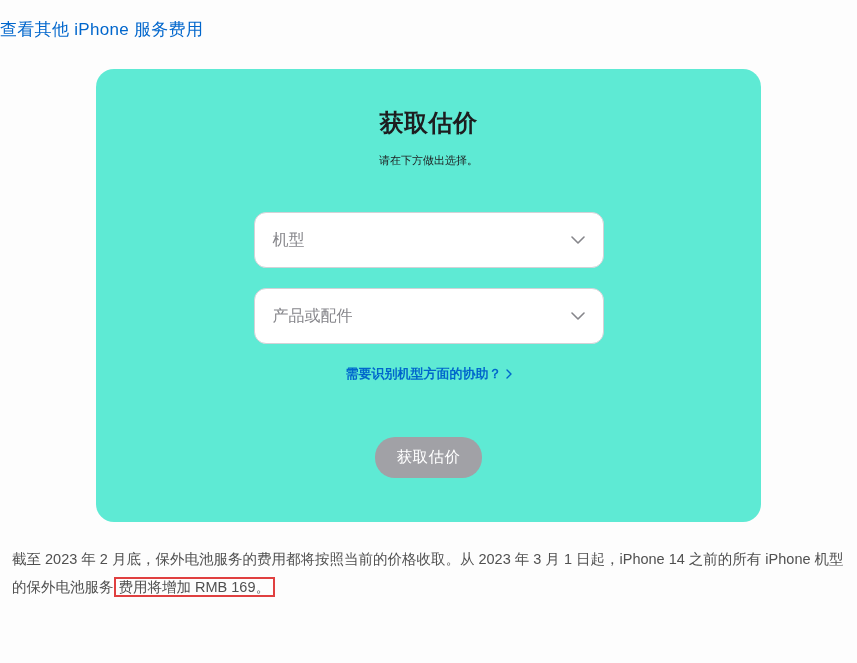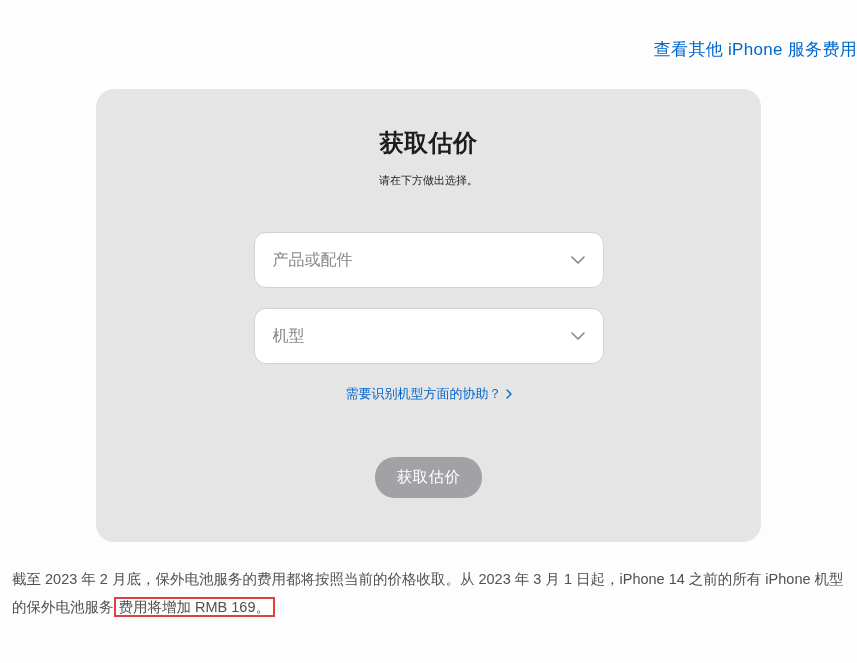--- a/index.html
+++ b/index.html
@@ -9,34 +9,34 @@
     }
     body {
       font-family: -apple-system, BlinkMacSystemFont, "SF Pro Text", "Helvetica Neue", Arial, sans-serif;
       background: #fdfdfd;
       width: 857px;
       height: 663px;
       overflow: hidden;
       color: #1d1d1f;
     }
     .top-link {
-      text-align: right;
-      padding-top: 38px;
+      text-align: left;
+      padding-top: 18px;
       padding-bottom: 28px;
     }
     .top-link a {
       color: #06c;
       text-decoration: none;
       font-size: 17px;
       letter-spacing: 0.3px;
     }
     .card {
       width: 665px;
       margin: 0 auto;
-      background: #e5e5e5;
+      background: #5eead4;
       border-radius: 18px;
       padding: 38px 40px 44px 40px;
       text-align: center;
     }
     .card-title {
       font-size: 24px;
       font-weight: 600;
       color: #1d1d1f;
       margin-bottom: 14px;
       letter-spacing: 0.5px;
@@ -74,20 +74,21 @@
       margin-top: 8px;
       text-align: center;
     }
     .help-link a {
       color: #06c;
       font-size: 13px;
       text-decoration: none;
       display: inline-flex;
       align-items: center;
       gap: 4px;
+      font-weight: bold;
     }
     .submit-btn {
       margin-top: 54px;
       display: inline-block;
       background: #a1a1a6;
       color: #ffffff;
       font-size: 15.5px;
       border: none;
       border-radius: 20px;
       padding: 10px 22px;
@@ -115,30 +116,30 @@
 
 <div class="top-link">
   <a href="#">查看其他 iPhone 服务费用</a>
 </div>
 
 <div class="card">
   <h2 class="card-title">获取估价</h2>
   <div class="card-sub">请在下方做出选择。</div>
 
   <div class="dropdown">
-    <span class="dropdown-placeholder">产品或配件</span>
+    <span class="dropdown-placeholder">机型</span>
     <span class="chevron">
       <svg width="14" height="8" viewBox="0 0 14 8">
           <path d="M1 1 L7 7 L13 1" stroke="#86868b" stroke-width="1.6" fill="none" stroke-linecap="round" stroke-linejoin="round"></path>
         </svg>
     </span>
   </div>
 
   <div class="dropdown">
-    <span class="dropdown-placeholder">机型</span>
+    <span class="dropdown-placeholder">产品或配件</span>
     <span class="chevron">
       <svg width="14" height="8" viewBox="0 0 14 8">
           <path d="M1 1 L7 7 L13 1" stroke="#86868b" stroke-width="1.6" fill="none" stroke-linecap="round" stroke-linejoin="round"></path>
         </svg>
     </span>
   </div>
 
   <div class="help-link">
     <a href="#">
       <span>需要识别机型方面的协助？</span>

